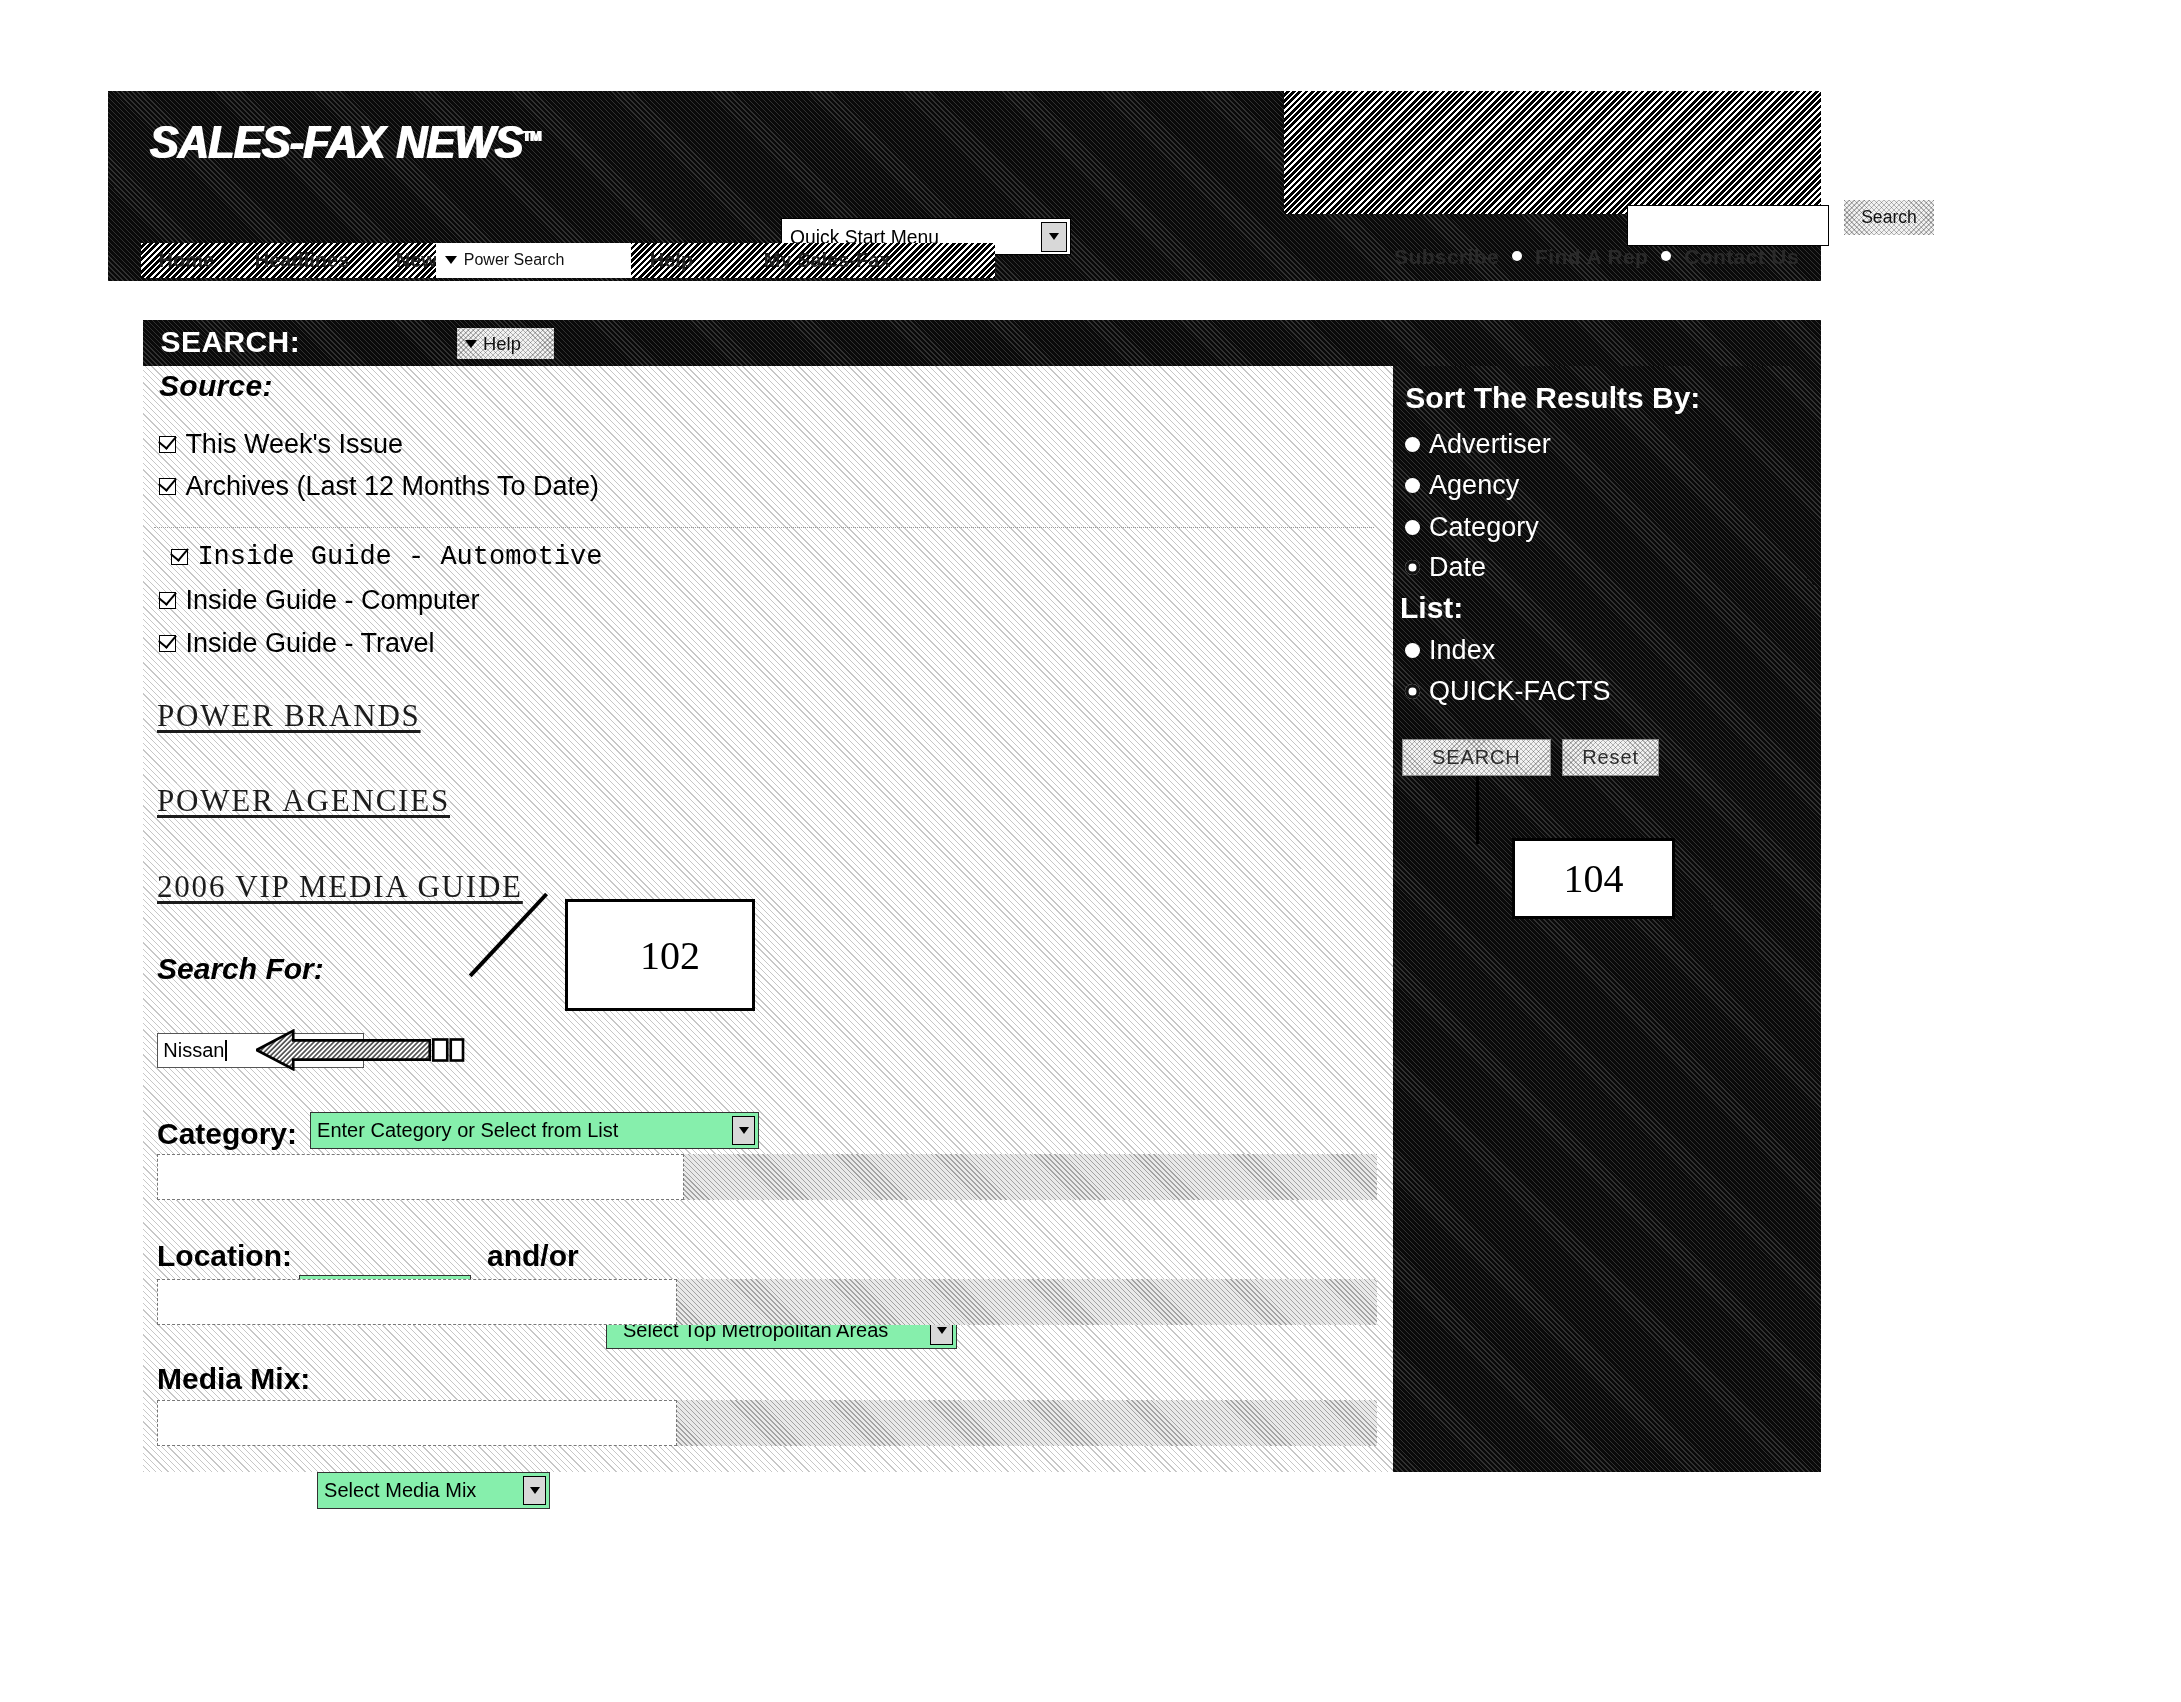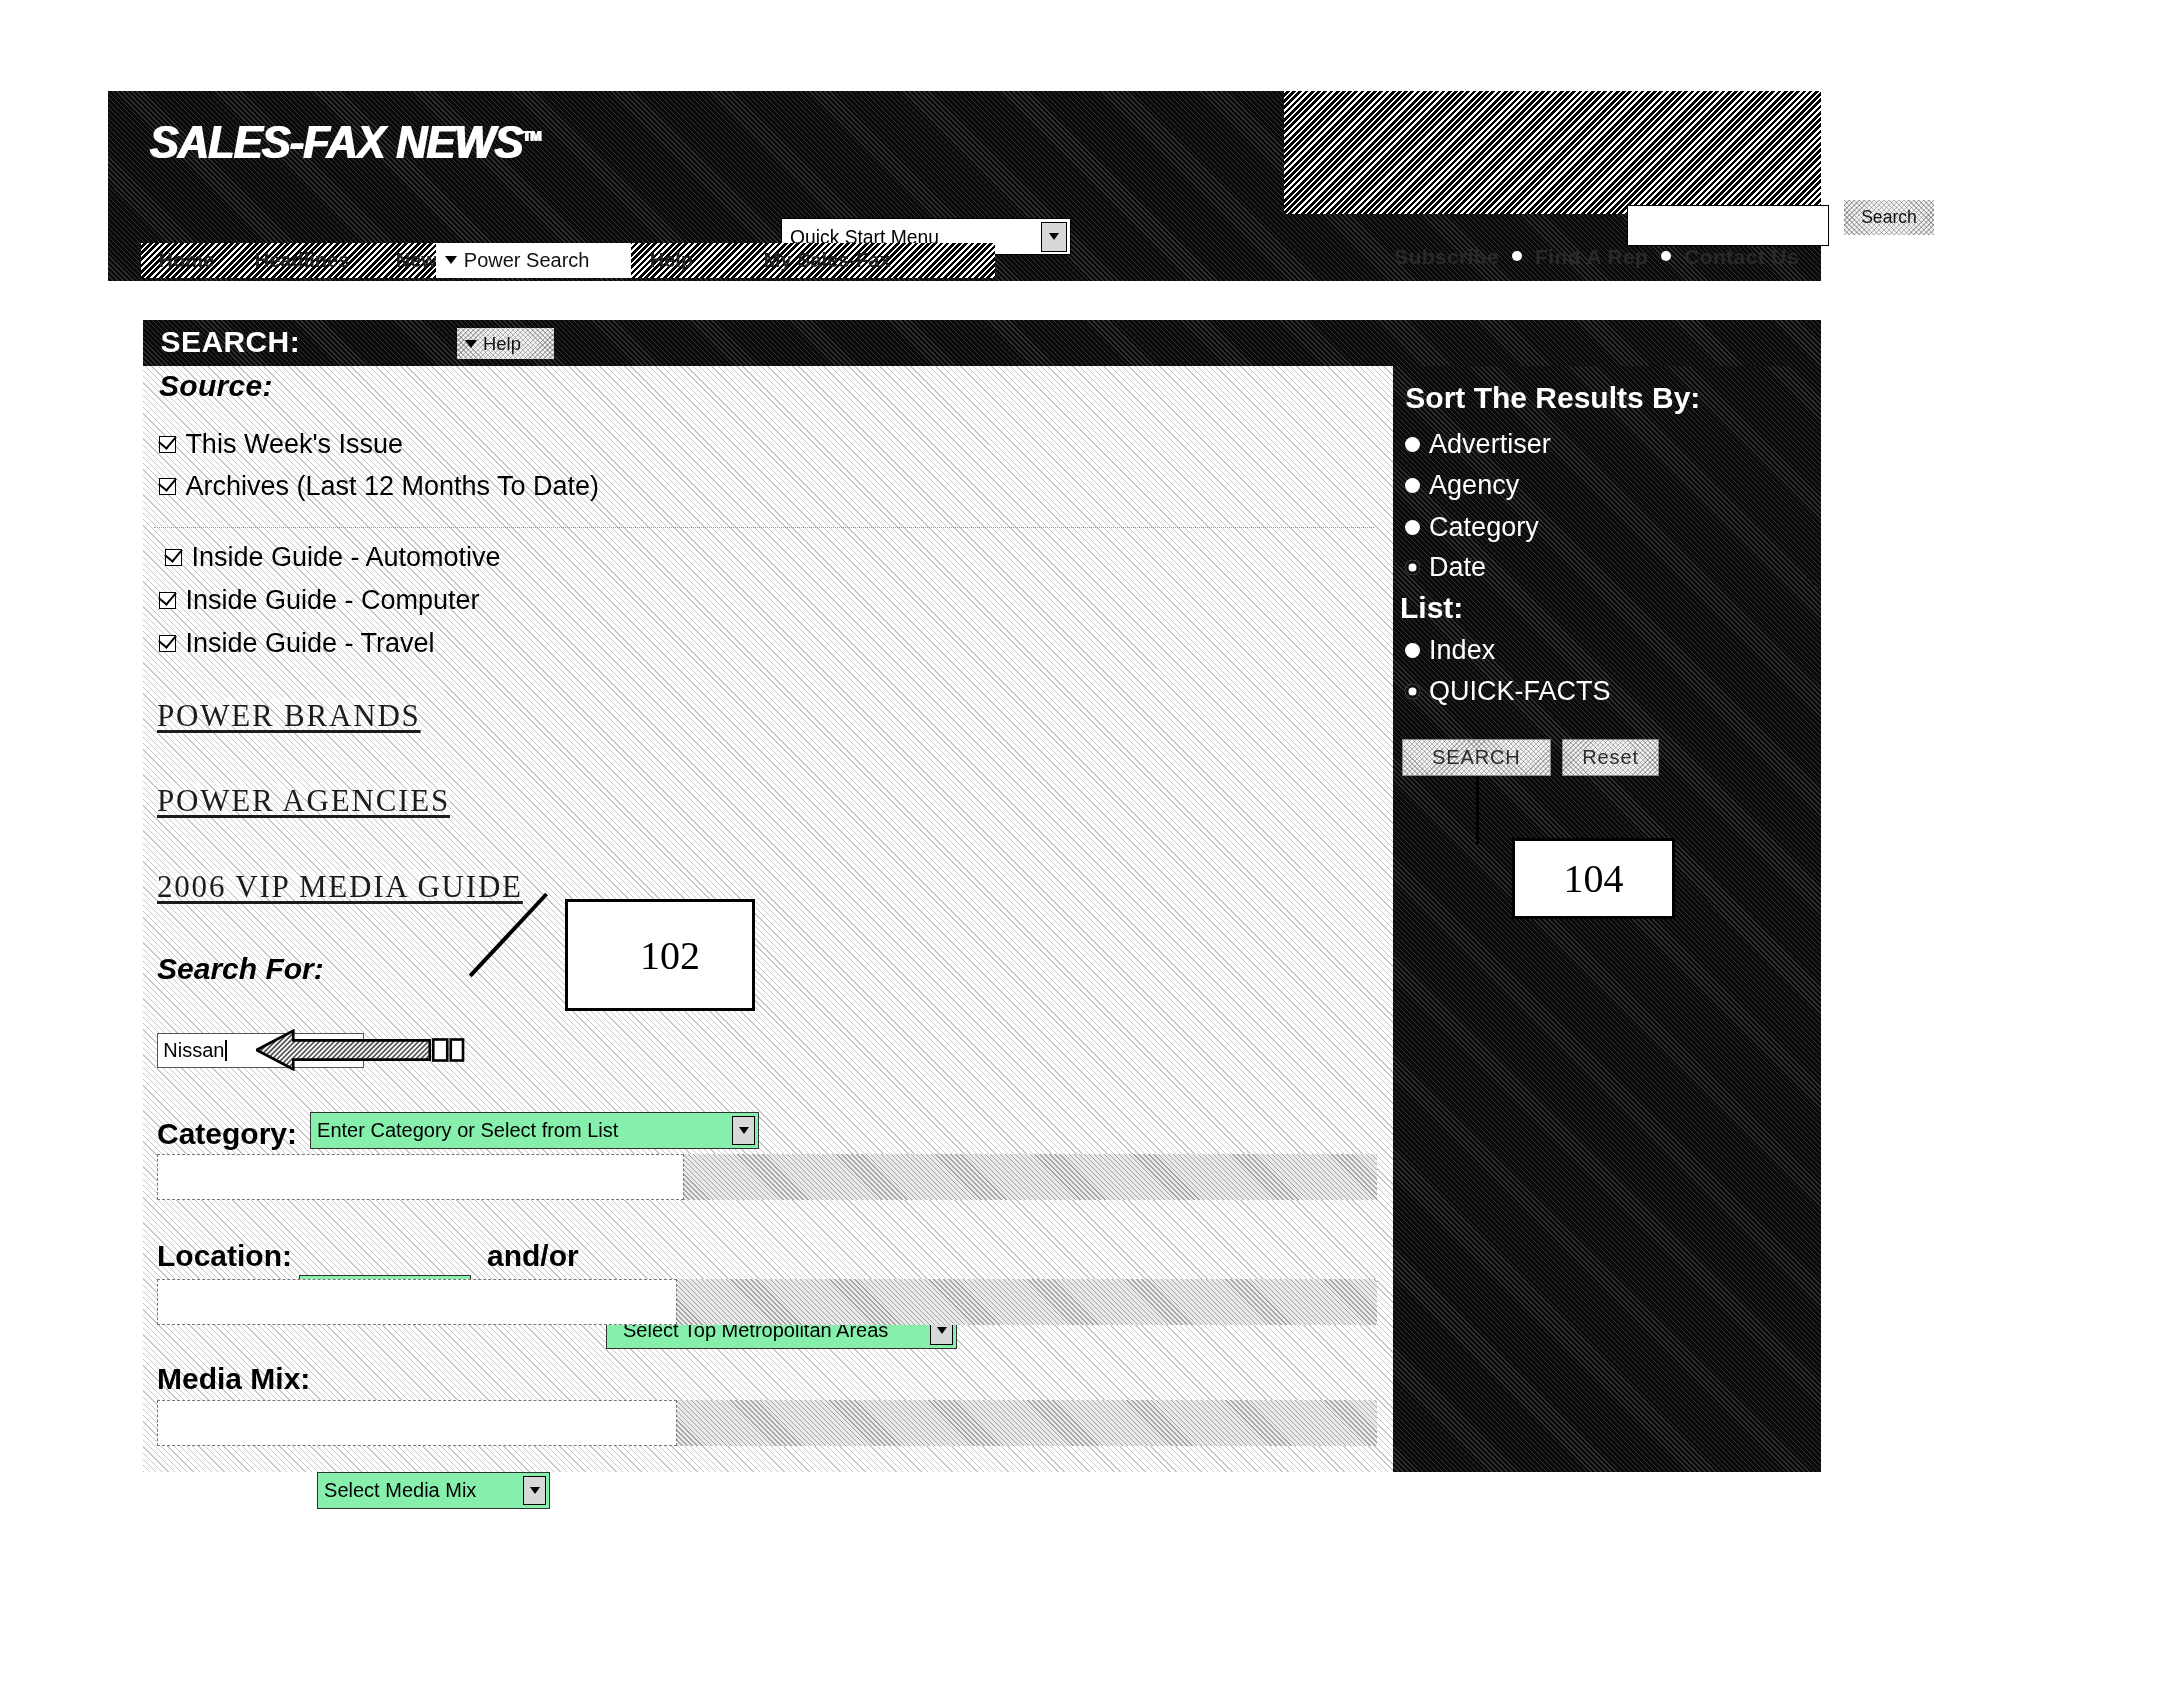--- a/index.html
+++ b/index.html
@@ -63,21 +63,21 @@
   .tr-dot{display:inline-block;width:10.5px;height:10.5px;border-radius:50%;background:#fff;margin:0 8.8px 2.6px 8.8px;}
 
   
   #navrow{position:absolute;left:0;top:149px;width:1713px;height:40px;}
   #navbar{position:absolute;left:33px;top:2.6px;width:854px;height:35px;overflow:hidden;}
   .nav-seg{position:absolute;top:0;height:35px;display:flex;align-items:center;
      font-size:20px;font-weight:bold;color:#222;white-space:nowrap;padding:0 8.8px;box-sizing:border-box;}
   #nav-power{position:absolute;left:295px;top:0;width:195px;height:35px;background:#fff;
      display:flex;align-items:center;gap:7px;padding-left:8.8px;box-sizing:border-box;}
   #nav-power .caret{width:0;height:0;border-left:6.1px solid transparent;border-right:6.1px solid transparent;border-top:8.8px solid #000;}
-  #nav-power span{font-size:20px;color:#111;white-space:nowrap;}
+  #nav-power span{font-size:16px;color:#111;white-space:nowrap;}
   #subscriber{position:absolute;left:1259px;top:149px;font-size:26px;font-weight:bold;color:#fff;white-space:nowrap;}
 
   
   #searchband{position:absolute;left:143px;top:320px;width:1678px;height:46px;}
   #searchband-bg{position:absolute;inset:0;}
   #search-title{position:absolute;left:17.6px;top:5.3px;color:#fff;font-size:30px;font-weight:bold;letter-spacing:0.4px;}
   #help-btn{position:absolute;left:314px;top:8px;width:97px;height:31px;
      display:flex;align-items:center;gap:6.1px;padding-left:8px;box-sizing:border-box;}
   #help-btn .caret{width:0;height:0;border-left:6.1px solid transparent;border-right:6.1px solid transparent;border-top:8px solid #000;}
   #help-btn span{font-size:18.4px;color:#111;}
@@ -209,21 +209,21 @@
       <i class="chk"></i>
       <span>This Week's Issue</span>
     </div>
     <div class="chk-row lp" style="left:16px;top:105px;">
       <i class="chk"></i>
       <span>Archives (Last 12 Months To Date)</span>
     </div>
 
     <div class="hr-dot" style="left:10.5px;top:161px;width:1220px;"></div>
 
-    <div class="chk-row lp" style="left:22px;top:176px;">
+    <div class="chk-row lp" style="left:28px;top:176px;font-family:Liberation Mono, monospace;">
       <i class="chk"></i>
       <span>Inside Guide - Automotive</span>
     </div>
     <div class="chk-row lp" style="left:16px;top:219px;">
       <i class="chk"></i>
       <span>Inside Guide - Computer</span>
     </div>
     <div class="chk-row lp" style="left:16px;top:262px;">
       <i class="chk"></i>
       <span>Inside Guide - Travel</span>

